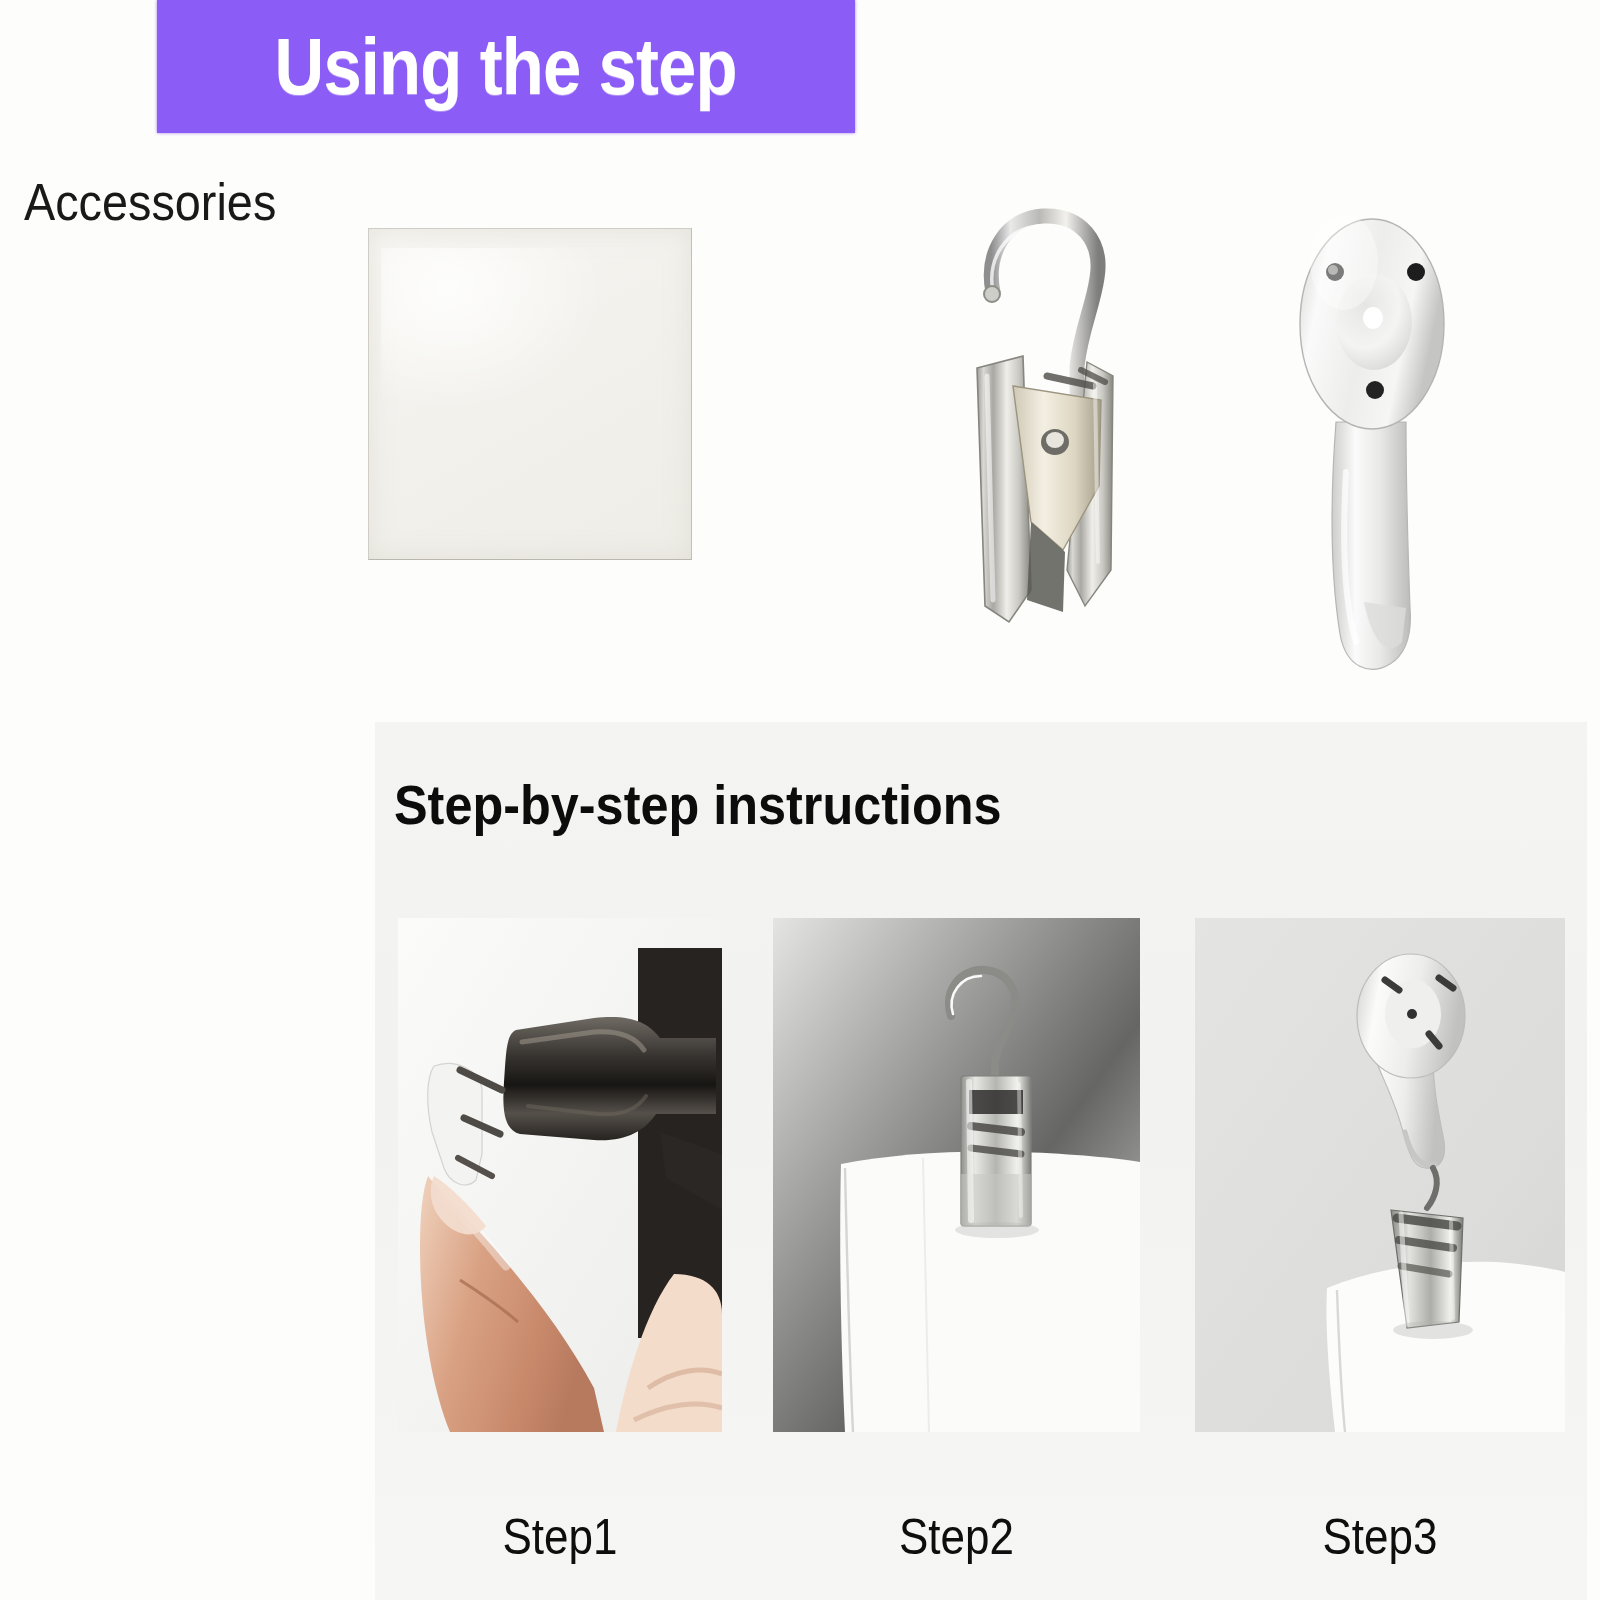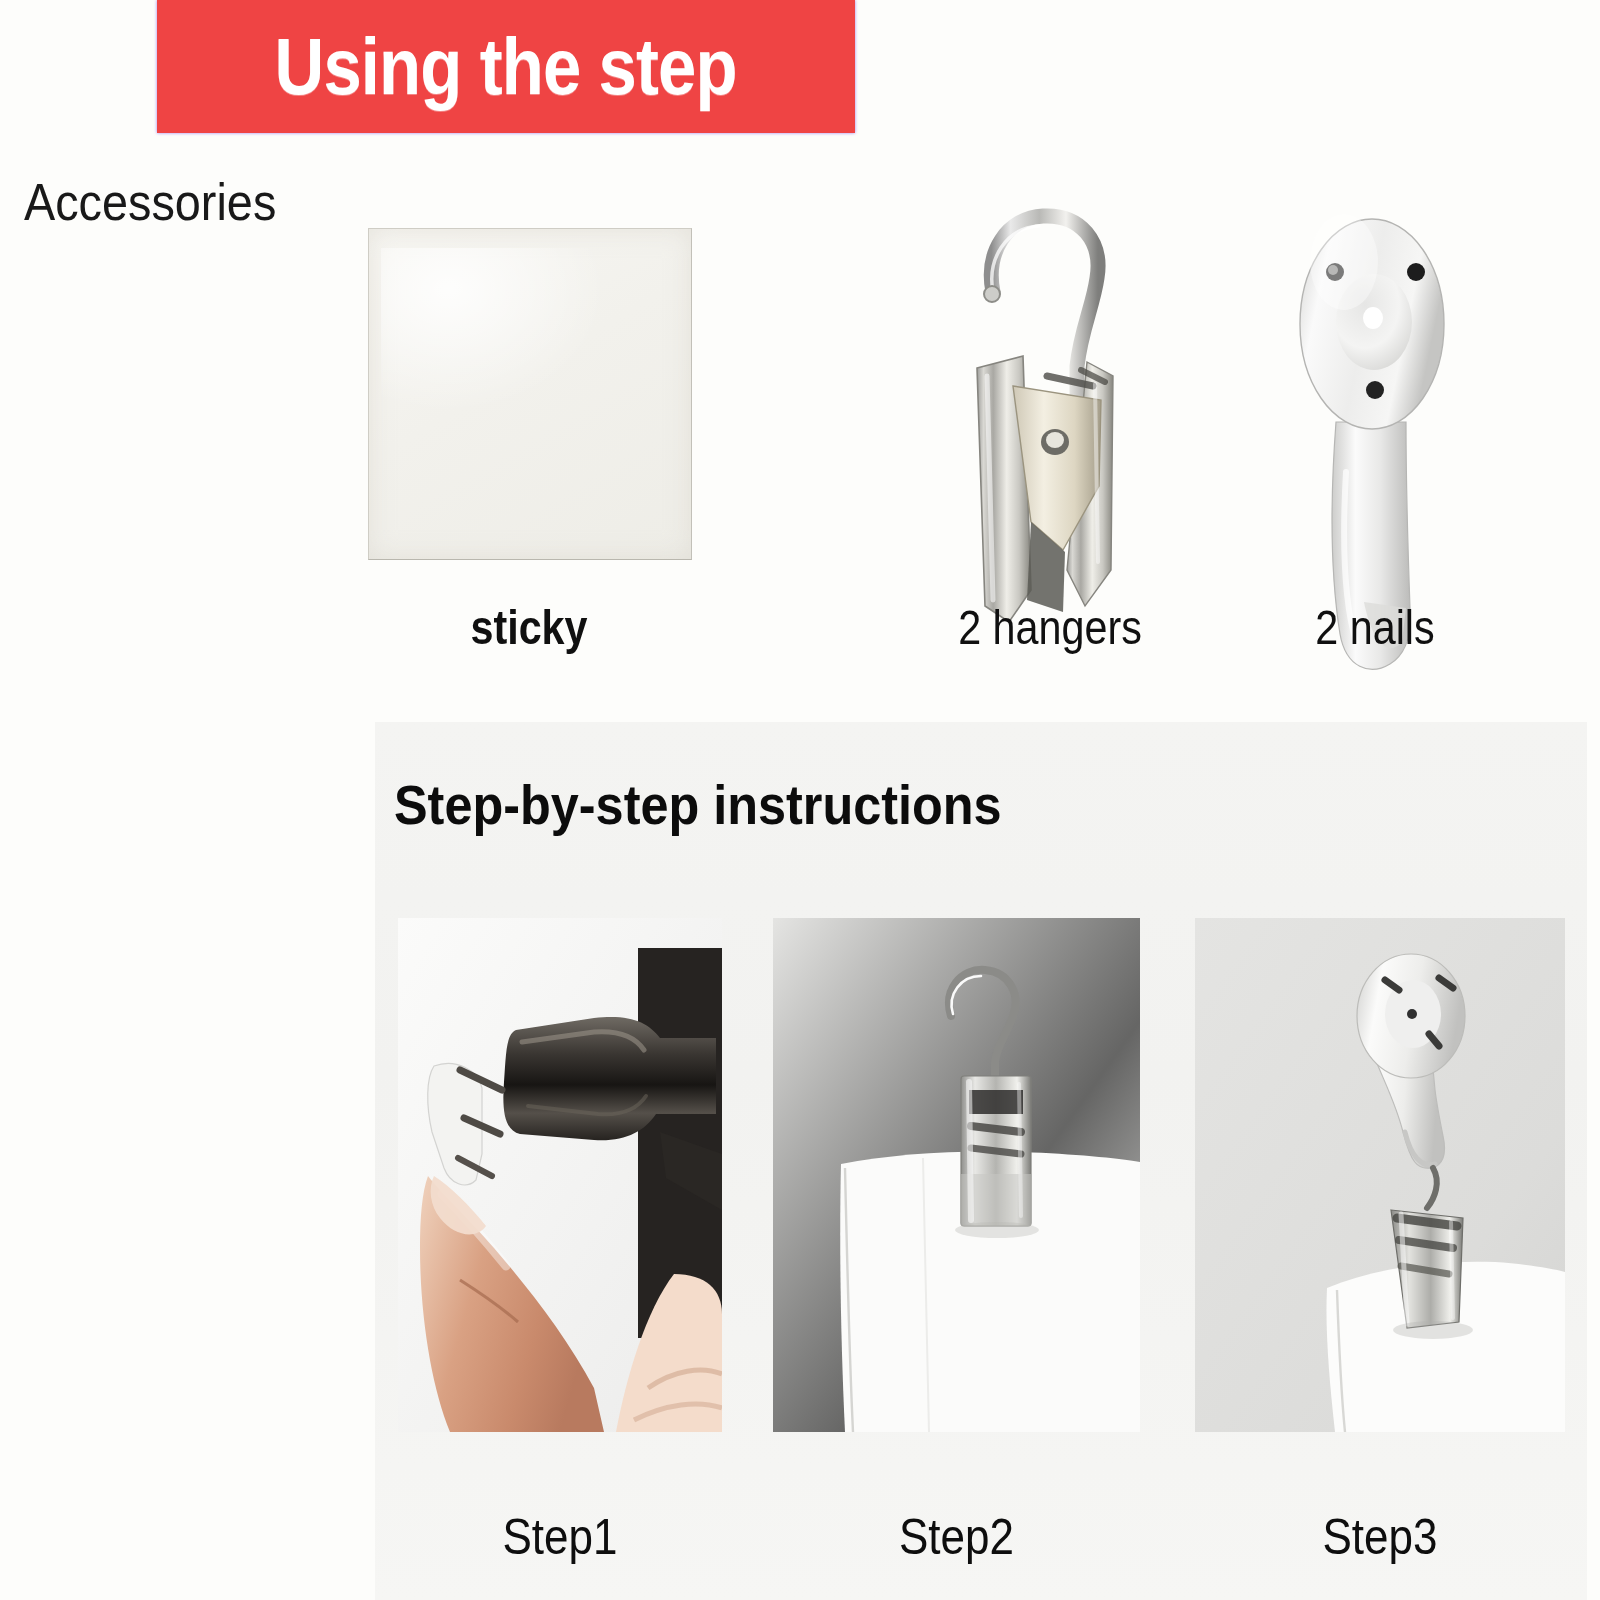--- a/index.html
+++ b/index.html
@@ -8,21 +8,21 @@
     background:#fdfdfb;
     font-family:"Liberation Sans", sans-serif;
     overflow:hidden;
     position:relative;
   }
   #page{position:absolute;inset:0;overflow:hidden;}
 
   
   .title-banner{
     position:absolute;left:157px;top:0;width:698px;height:133px;
-    background:#ef4444;
+    background:#8b5cf6;
     display:flex;align-items:center;justify-content:center;
     box-shadow:0 0 3px rgba(90,30,230,.55);
   }
   .title-banner .txt{
     color:#ffffff;
     font-family:"Liberation Sans", sans-serif;
     font-weight:700;
     font-size:80px;
     line-height:80px;
     letter-spacing:-1px;
@@ -202,25 +202,20 @@
         <ellipse cx="63" cy="100" rx="9" ry="9" fill="#2b2b2b"></ellipse>
         <ellipse cx="61" cy="98" rx="5" ry="5" fill="#8d8d8b"></ellipse>
         <ellipse cx="144" cy="100" rx="9" ry="9" fill="#1d1d1d"></ellipse>
         <ellipse cx="103" cy="218" rx="9" ry="9" fill="#232323"></ellipse>
 
         <ellipse cx="72" cy="90" rx="34" ry="48" fill="#ffffff" opacity=".38"></ellipse>
       </svg>
     </div>
   </div>
 
-  <div class="acc-labels">
-    <div class="lbl-sticky">sticky</div>
-    <div class="lbl-hangers">2 hangers</div>
-    <div class="lbl-nails">2 nails</div>
-  </div>
 
   <div class="steps-panel"></div>
 
   <div class="steps-heading">Step-by-step instructions</div>
 
   <div class="photo p1">
     <svg width="324" height="514" viewBox="0 0 324 514">
       <defs>
         <linearGradient id="wall1" x1="0" y1="0" x2="1" y2="1">
           <stop offset="0%" stop-color="#fbfbfa"></stop>

